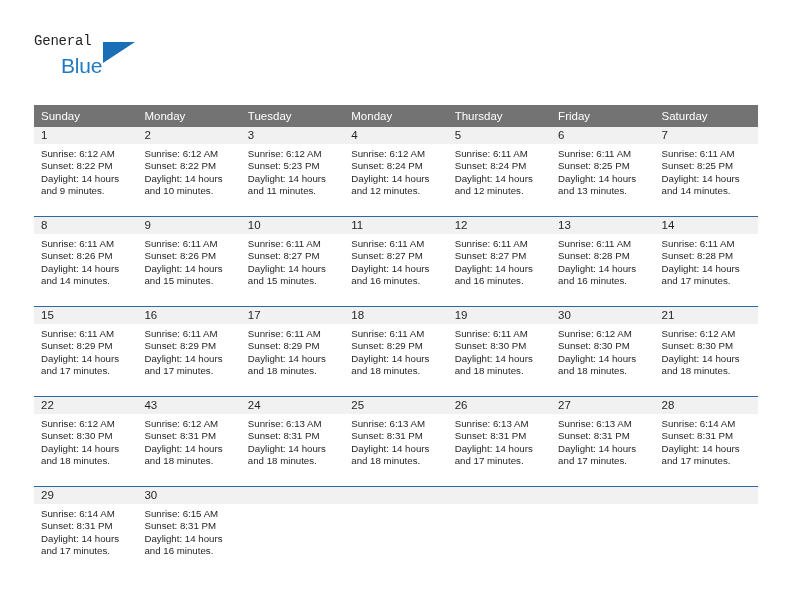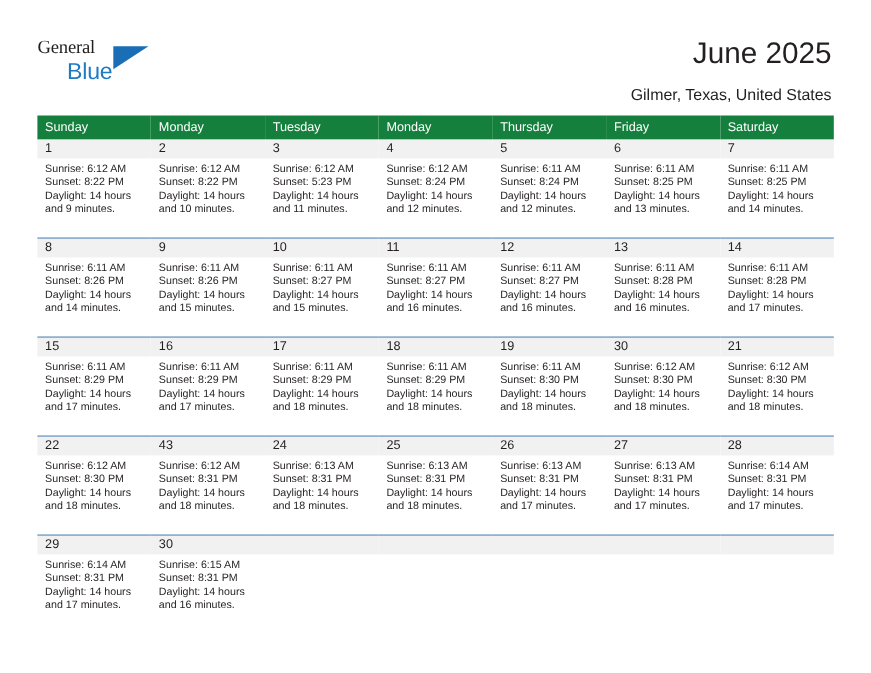--- a/index.html
+++ b/index.html
@@ -35,24 +35,24 @@
     position: absolute;
     left: 34px;
     top: 33px;
     width: 130px;
     height: 52px;
   }
   .logo-general {
     position: absolute;
     left: 0;
     top: 0;
-    font-size: 17px;
+    font-size: 14px;
     letter-spacing: -0.2px;
     color: #221f1f;
-    font-family: Liberation Serif, serif;
+    font-family: Liberation Mono, monospace;
   }
   .logo-triangle {
     position: absolute;
     left: 69px;
     top: 9px;
     width: 0;
     height: 0;
     border-left: 32px solid #1a6eb5;
     border-bottom: 21px solid transparent;
   }
@@ -89,21 +89,21 @@
   .calendar {
     position: absolute;
     left: 34px;
     top: 105px;
     width: 724px;
     border-collapse: collapse;
     table-layout: fixed;
   }
 
   .calendar th {
-    background: #15803d;
+    background: #737373;
     color: #ffffff;
     font-size: 11.5px;
     font-weight: normal;
     text-align: left;
     padding: 5px 0 5px 7px;
     height: 18px;
     box-sizing: border-box;
   }
 
   .calendar td {
@@ -152,22 +152,20 @@
 <div class="page">
 
   <div class="top-bar">
 
     <div class="logo">
       <span class="logo-general">General</span>
       <span class="logo-triangle"></span>
       <span class="logo-blue">Blue</span>
     </div>
 
-    <div class="title">June 2025</div>
-    <div class="subtitle">Gilmer, Texas, United States</div>
   </div>
 
   <table class="calendar">
     <thead>
       <tr>
         <th>Sunday</th>
         <th>Monday</th>
         <th>Tuesday</th>
         <th>Monday</th>
         <th>Thursday</th>

